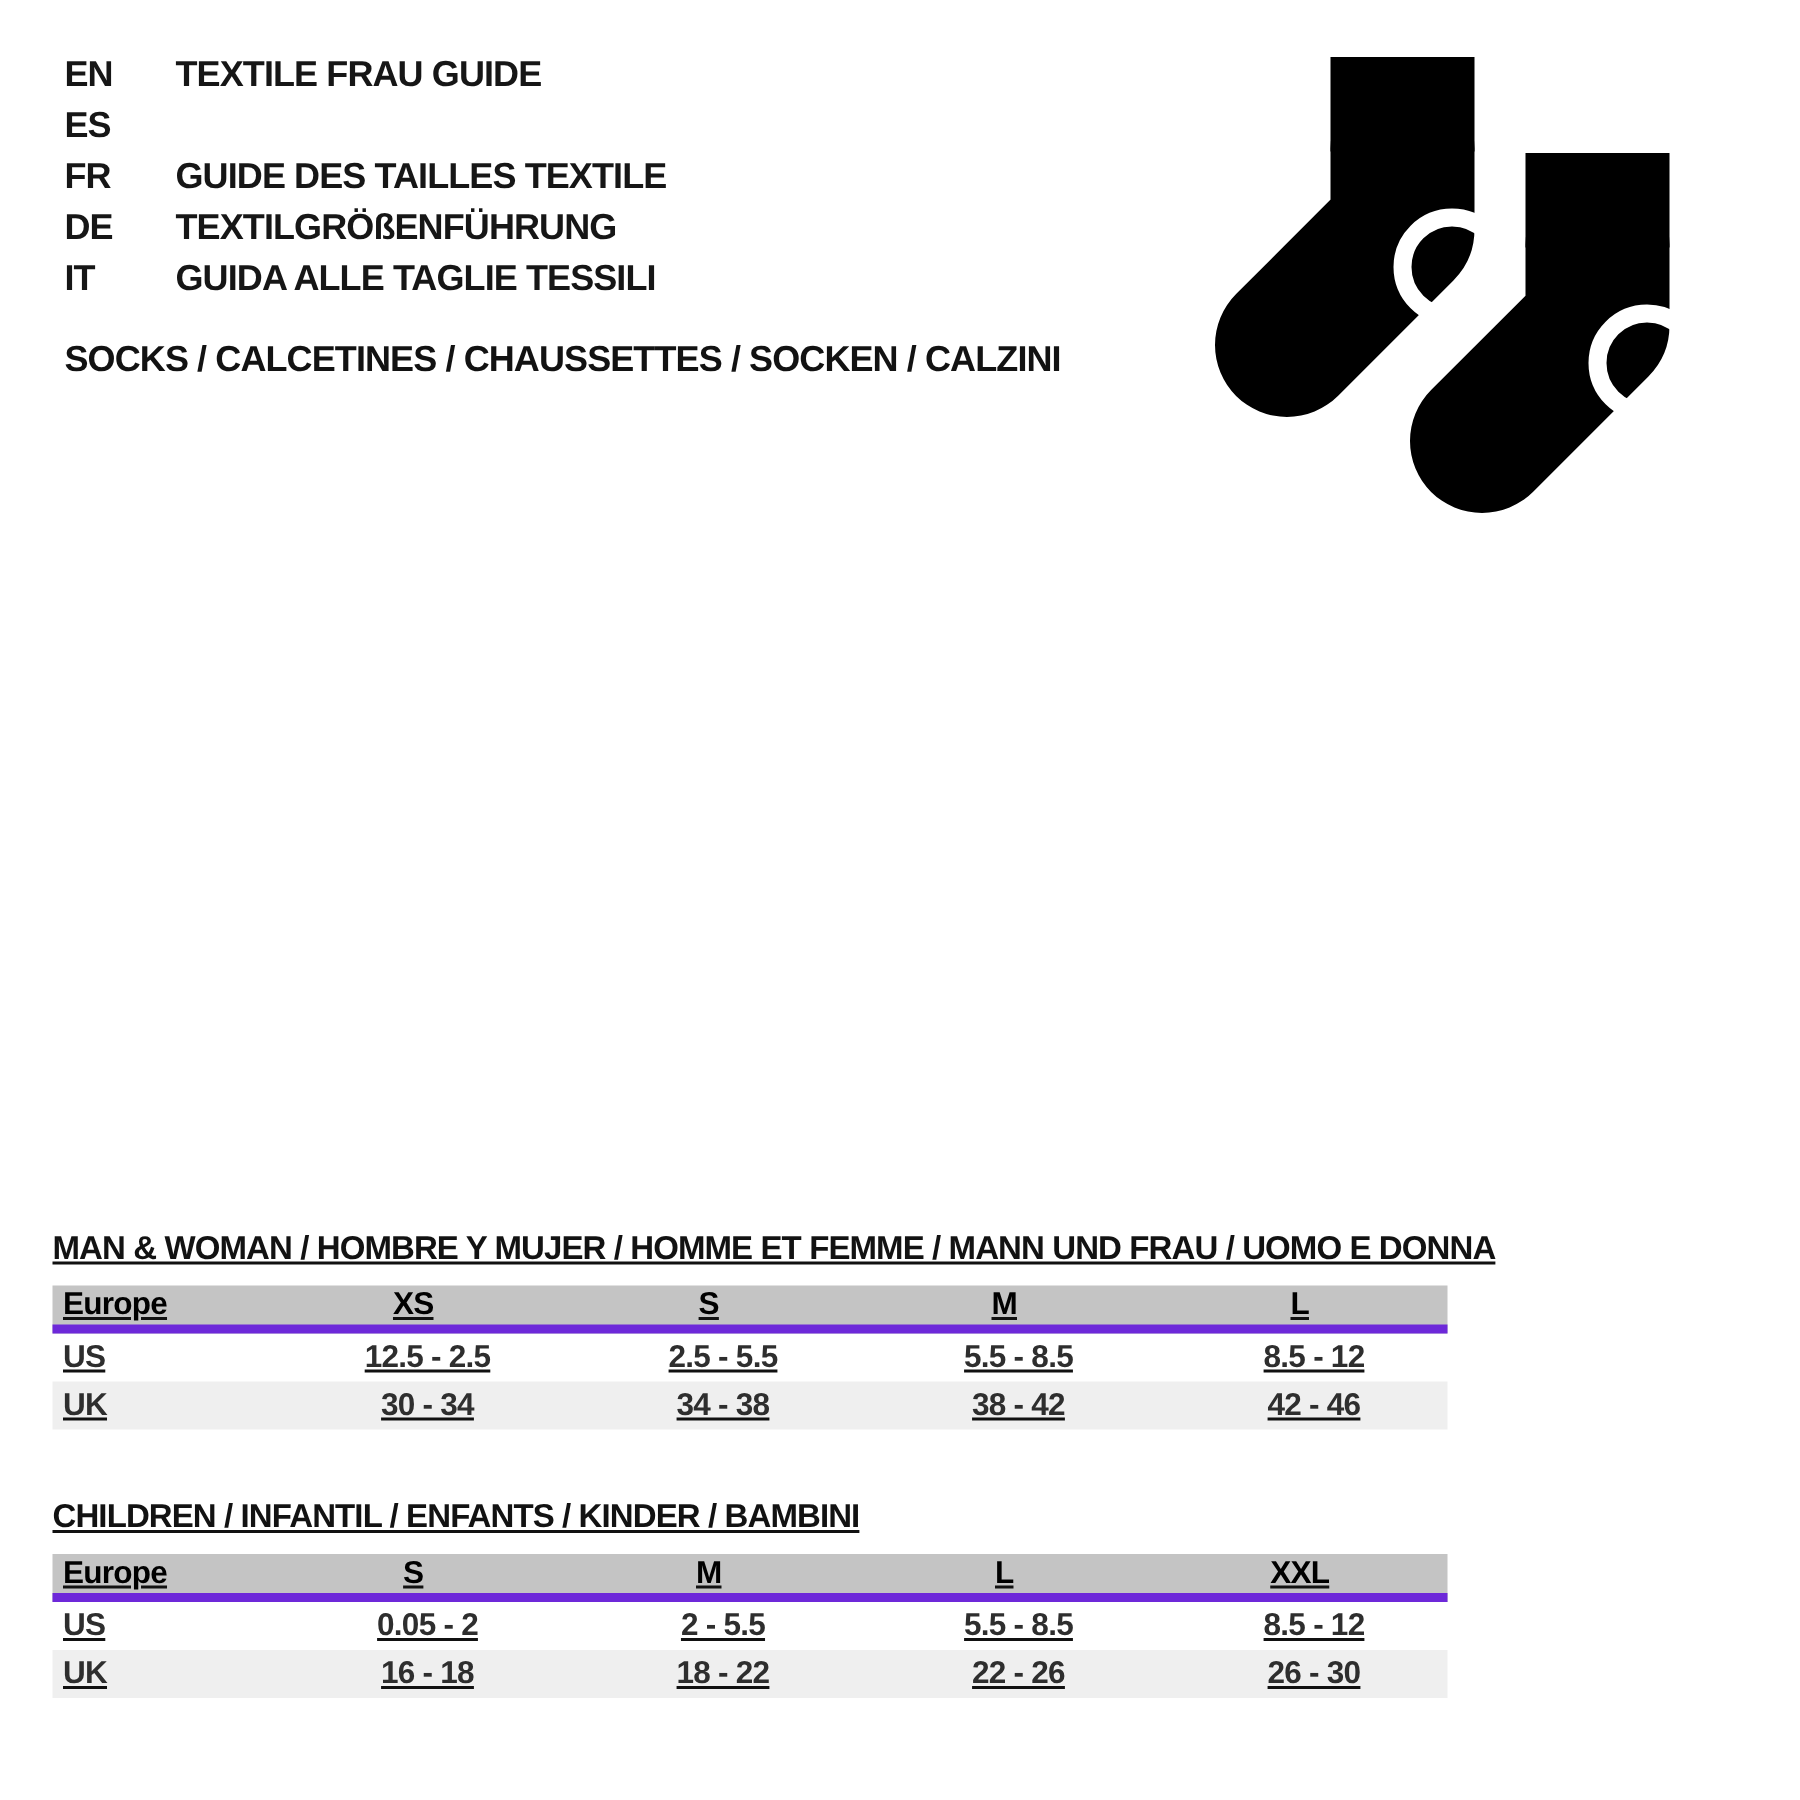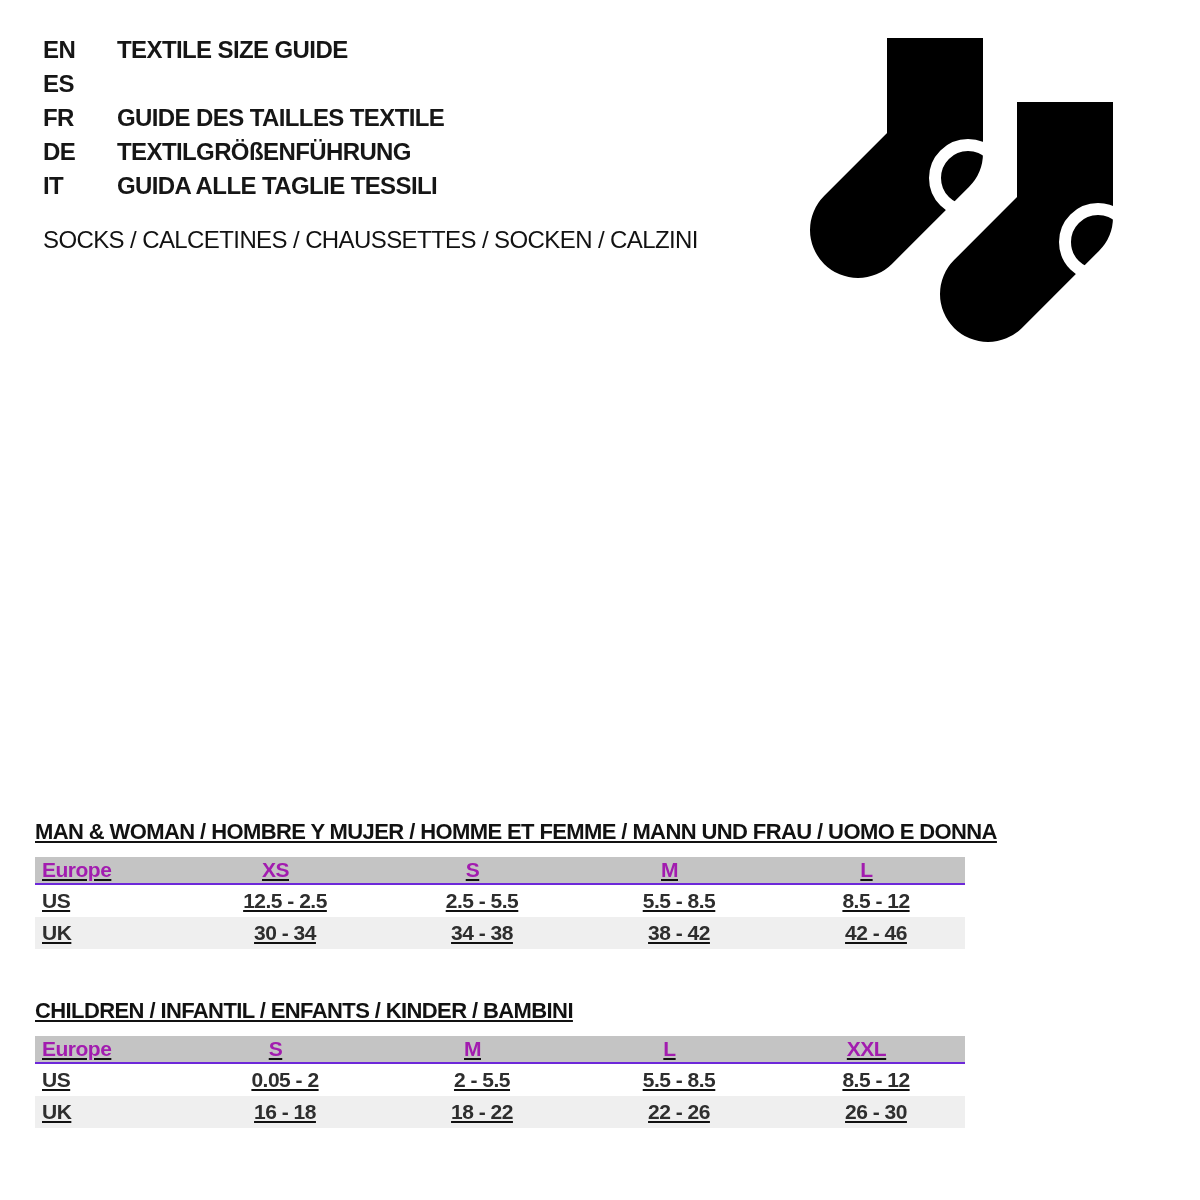--- a/index.html
+++ b/index.html
@@ -12,60 +12,60 @@
 
   
   .lang-block{position:absolute;left:43px;top:33px;}
   .lang-row{display:flex;line-height:34px;font-size:24px;font-weight:700;letter-spacing:-0.6px;color:#161616;}
   .lang-code{display:inline-block;width:74px;}
   .lang-label{display:inline-block;}
 
   
   .category-line{
     position:absolute;left:43px;top:226px;
-    font-size:24px;font-weight:400;letter-spacing:-0.6px;color:#121212;
+    font-size:24px;font-weight:700;letter-spacing:-0.6px;color:#121212;
   }
 
   
   .icon-wrap{position:absolute;left:810px;top:25px;width:310px;height:330px;}
 
   
   .table-block{position:absolute;left:35px;width:930px;text-decoration:underline;}
   .tb-1{top:820px;}
   .tb-2{top:999px;}
   .table-title{
     font-size:22px;font-weight:700;letter-spacing:-0.6px;color:#121212;
     line-height:24px;white-space:nowrap;
   }
   .size-table{margin-top:13px;width:930px;}
   .t-row{
     display:grid;grid-template-columns:142px repeat(4,1fr);
     align-items:center;
   }
   .t-head{
-    background:#c4c4c4;height:26px;border-bottom:2px solid #6d28d9;
-    color:#a21caf;
+    background:#c4c4c4;height:26px;border-bottom:6px solid #6d28d9;
+    color:#000000;
   }
   .t-body{height:32px;color:#2e2e2e;gap:19px;}
   .t-body.zebra{background:#efefef;}
   .t-row > div{
     font-size:21px;font-weight:700;letter-spacing:-0.5px;
     text-align:center;white-space:nowrap;
   }
   .t-row > .first{text-align:left;padding-left:7px;}
 </style>
 </head>
 <body>
 
 <div class="page">
 
   <div class="lang-block">
     <div class="lang-row">
       <span class="lang-code">EN</span>
-      <span class="lang-label">TEXTILE SIZE GUIDE</span>
+      <span class="lang-label">TEXTILE FRAU GUIDE</span>
     </div>
     <div class="lang-row">
       <span class="lang-code">ES</span>
     </div>
     <div class="lang-row">
       <span class="lang-code">FR</span>
       <span class="lang-label">GUIDE DES TAILLES TEXTILE</span>
     </div>
     <div class="lang-row">
       <span class="lang-code">DE</span>

